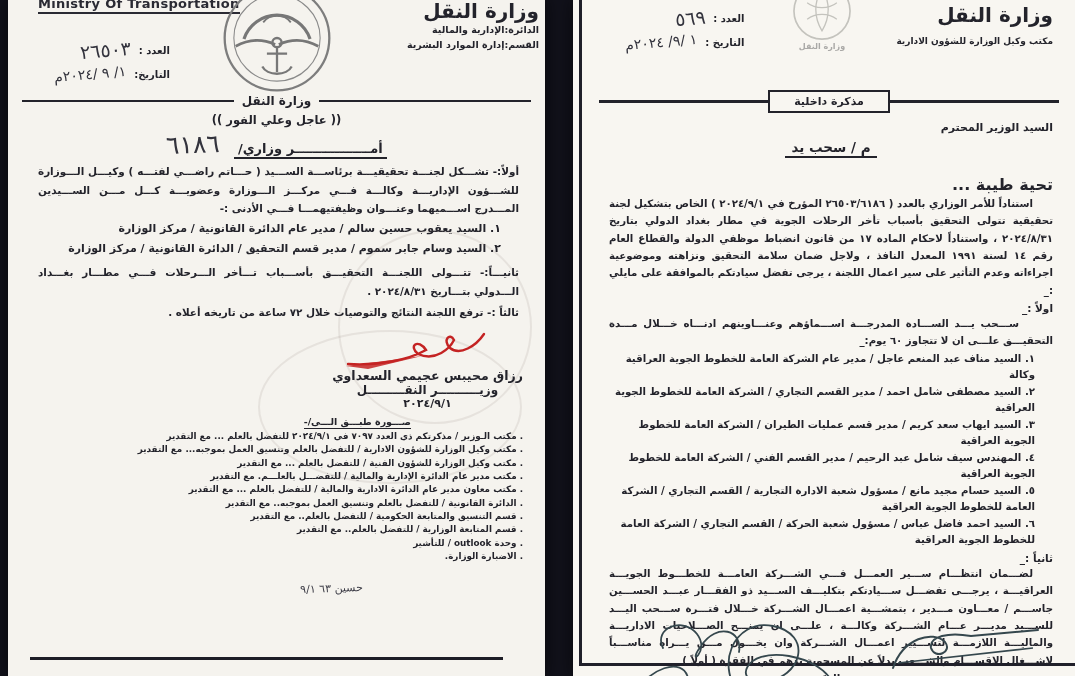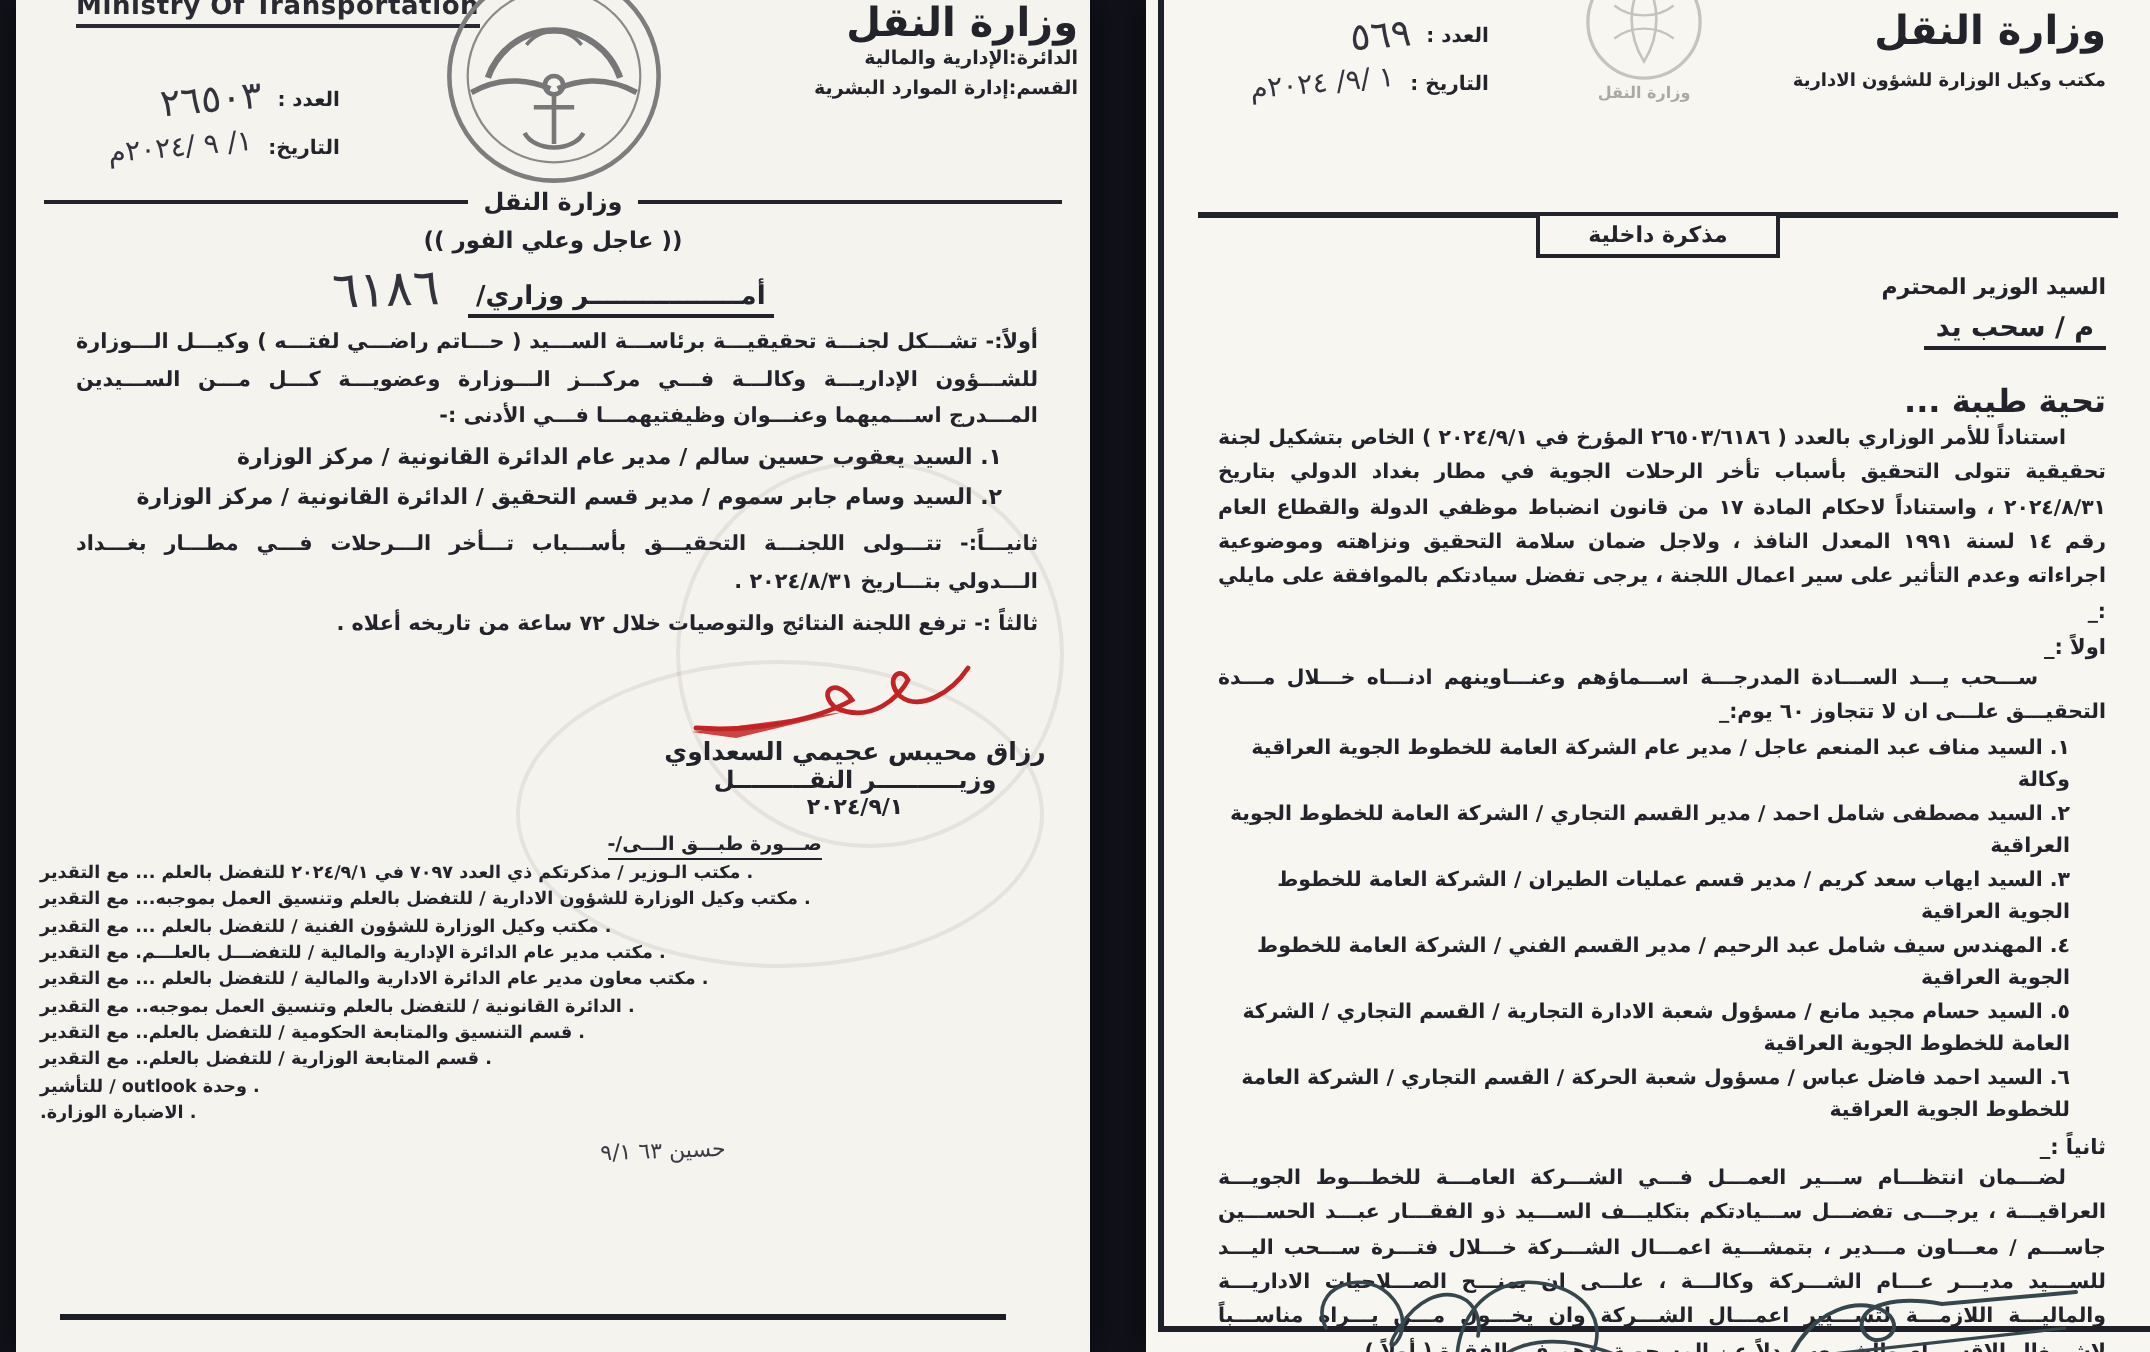--- a/index.html
+++ b/index.html
@@ -45,39 +45,39 @@
   .lp-list{margin:1px 44px 0 30px;font-size:11px;font-weight:700;line-height:1.9;}
   .sig-zone{display:flex;justify-content:flex-start;margin-top:0;}
   .sig-block{width:235px;margin-left:40px;text-align:center;position:relative;}
   .sig-name{font-size:12.5px;font-weight:900;margin-top:-6px;}
   .sig-title{font-size:12px;font-weight:700;letter-spacing:1px;}
   .sig-date{font-size:11px;font-weight:700;}
   .copy-head{
     font-size:9.5px;font-weight:900;margin:4px 16px 0 0;display:inline-block;
     border-bottom:1.5px solid #23232b;padding-bottom:1px;
   }
-  .copy-list{margin:1px 22px 0 12px;font-size:8.8px;font-weight:700;line-height:1.52;text-align:left;}
+  .copy-list{margin:1px 22px 14px 12px;font-size:8.8px;font-weight:700;line-height:1.52;text-align:right;}
   .footnote{width:100%;text-align:center;transform:translateX(55px) rotate(-2deg);font-size:11px;margin-top:3px;color:#3a3a44;}
   .lp-bottomline{position:absolute;left:22px;right:42px;bottom:16px;height:3.5px;background:#1d1d26;}
   .watermark{position:absolute;border:2px solid rgba(120,110,100,.12);border-radius:50%;}
 
   
   .frame{position:absolute;top:-12px;bottom:10px;left:6px;right:-8px;border:3px solid #20202a;}
   .rp-content{position:absolute;top:0;bottom:0;left:14px;right:4px;padding:4px 18px 0 22px;}
   .rp-header{position:relative;height:86px;}
   .rp-right-head{position:absolute;right:0;top:0;text-align:right;}
   .rp-office{font-size:9px;font-weight:bold;margin-top:10px;}
   .rp-seal{position:absolute;right:188px;top:-26px;width:86px;text-align:center;opacity:.55;}
   .rp-seal-cap{font-size:8px;color:#6b6b6b;font-weight:bold;margin-top:-6px;}
   .rp-num-block{position:absolute;left:16px;top:2px;font-size:10px;font-weight:bold;}
-  .memo-row{display:flex;gap:0;margin:16px -6px 0 -10px;}
+  .memo-row{display:flex;align-items:center;gap:0;margin:0 -6px 0 -10px;}
   .memo-row .ln{flex:1;height:2.5px;background:#23232b;}
   .memo-box{border:2.5px solid #23232b;padding:3px 24px;font-size:11px;font-weight:900;background:#f8f6f1;}
   .rp-salut{font-size:11px;font-weight:900;margin-top:8px;}
-  .rp-subject{margin-top:3px;}
+  .rp-subject{text-align:center;margin-top:3px;}
   .rp-subject span{font-size:13.5px;font-weight:900;border-bottom:2.5px solid #23232b;padding:0 6px 1px 6px;}
   .rp-greet{font-size:16px;font-weight:700;margin-top:19px;}
   .rp-para{font-size:10.2px;font-weight:700;text-align:justify;line-height:1.7;margin-top:1px;}
   .indent{text-indent:20px;}
   .rp-label{font-size:10.5px;font-weight:900;margin-top:3px;}
   .rp-list{font-size:10.2px;font-weight:700;line-height:1.62;margin:1px 18px 0 0;text-align:right;}
   .regards{text-align:center;font-size:10.5px;font-weight:900;margin-top:3px;}
   .signers{position:relative;display:flex;margin-top:2px;}
   .signer{flex:1;text-align:center;font-size:9.6px;font-weight:700;line-height:1.55;}
   .signer .nm{font-size:10.4px;font-weight:900;}

